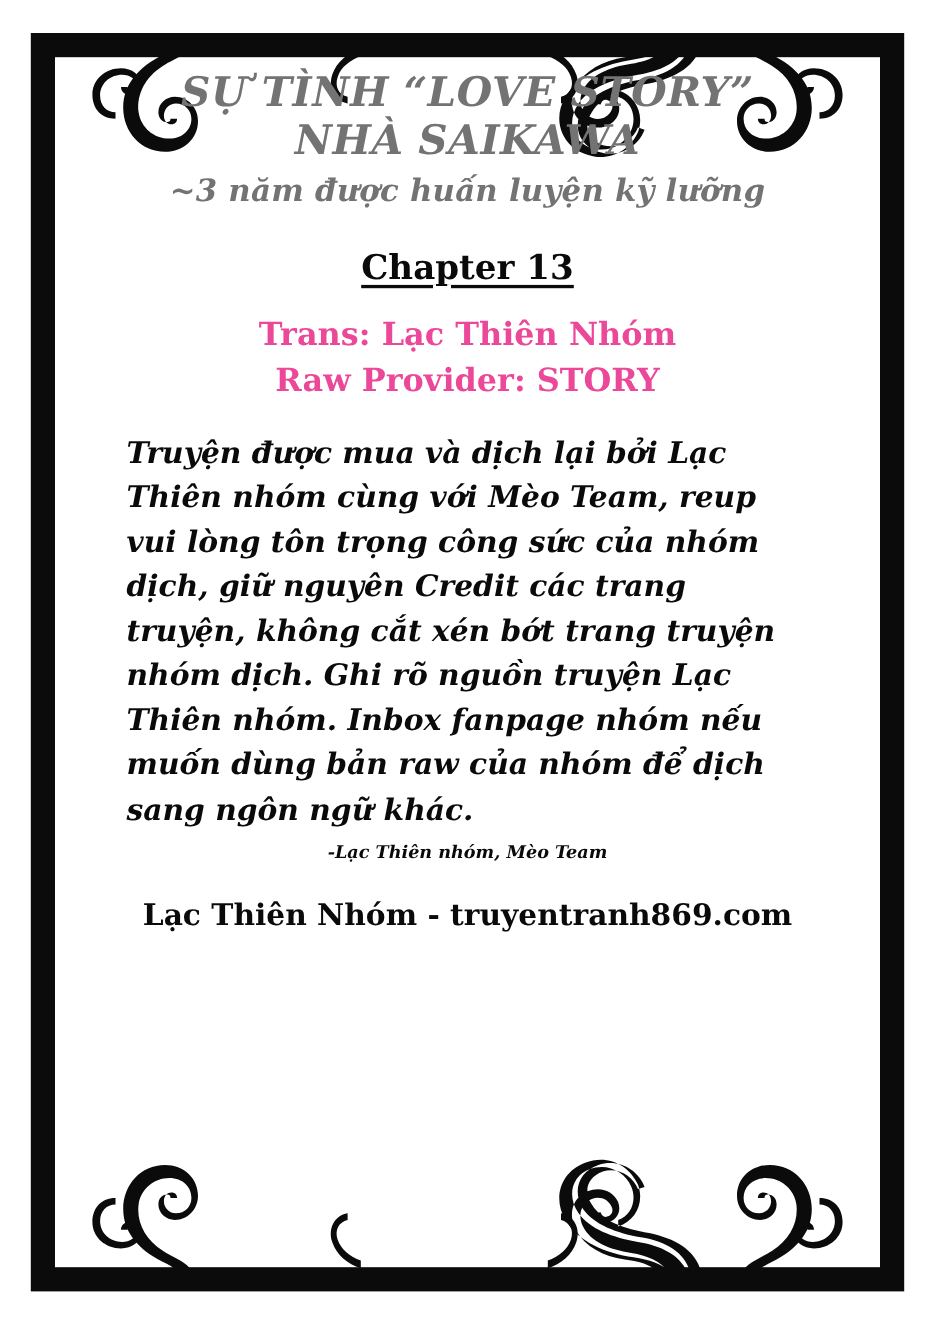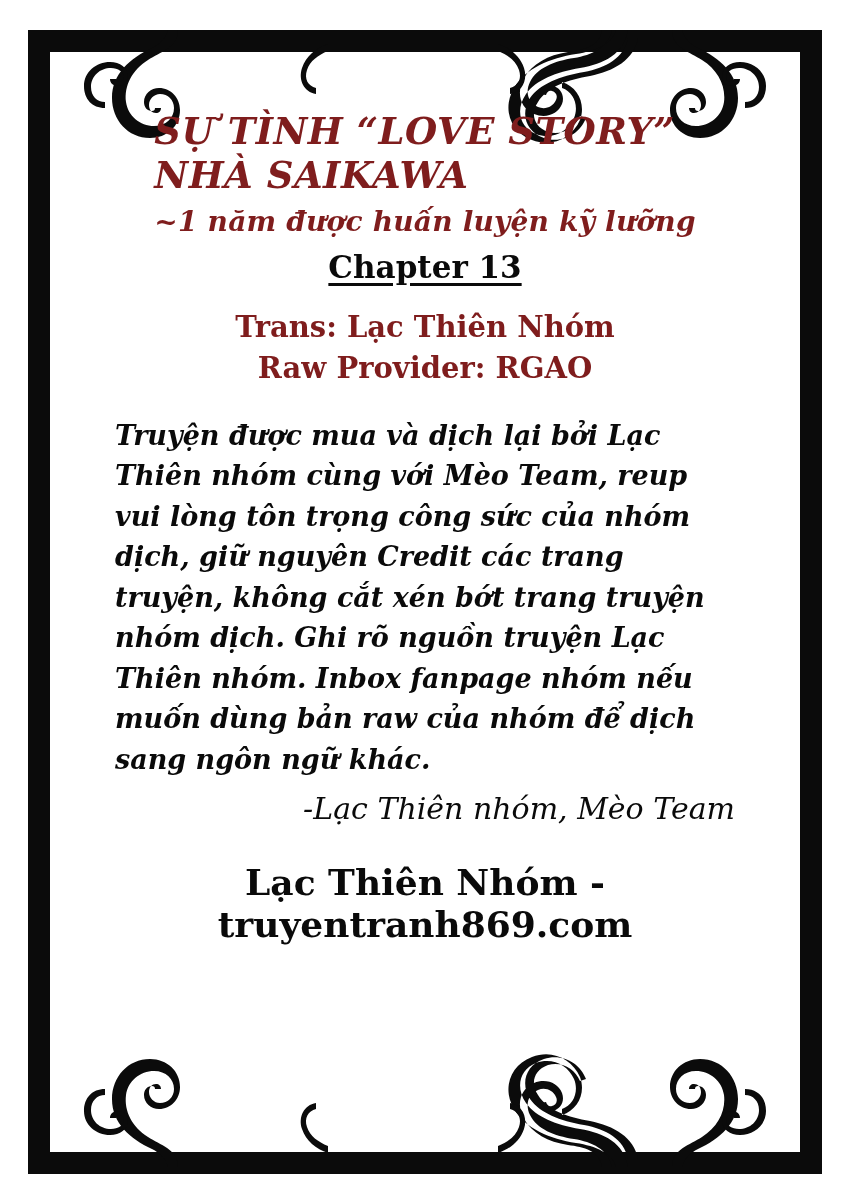--- a/index.html
+++ b/index.html
@@ -50,87 +50,86 @@
     left: 60px;
     top: 62px;
     width: 730px;
     height: 1080px;
     display: flex;
     flex-direction: column;
     align-items: center;
   }
 
   .title-block {
-    margin-top: 48px;
-    text-align: left;
-    color: #7f1d1d;
+    text-align: center;
+    color: #737373;
   }
   .title-line1,
   .title-line2 {
     font-family: "DejaVu Serif", serif;
     font-style: italic;
     font-weight: bold;
     font-size: 37px;
     line-height: 1.18;
     letter-spacing: 0.5px;
   }
   .title-sub {
     font-family: "DejaVu Serif", serif;
     font-style: italic;
     font-weight: bold;
     font-size: 28px;
     margin-top: 8px;
     letter-spacing: 0.2px;
   }
 
   .chapter {
-    margin-top: 11px;
+    margin-top: 36px;
     font-family: "DejaVu Serif", serif;
     font-weight: bold;
     font-size: 31px;
     text-decoration: underline;
     text-underline-offset: 5px;
     color: #0a0a0a;
   }
 
   .credits {
     margin-top: 22px;
     text-align: center;
-    color: #7f1d1d;
+    color: #ec4899;
     font-family: "DejaVu Serif", serif;
     font-weight: bold;
     font-size: 29px;
     line-height: 1.42;
   }
   .credits div { white-space: nowrap; }
 
   .note {
     margin-top: 26px;
     width: 620px;
     color: #0a0a0a;
     font-family: "DejaVu Serif", serif;
     font-style: italic;
     font-weight: bold;
     font-size: 27px;
     line-height: 1.5;
     text-align: left;
   }
   .note-sign {
     margin-top: 6px;
-    font-size: 30px;
+    font-size: 16px;
     font-style: italic;
-    font-weight: normal;
-    text-align: right;
+    font-weight: bold;
+    text-align: center;
   }
 
   .footer {
     margin-top: 30px;
     font-family: "DejaVu Serif", serif;
     font-weight: bold;
-    font-size: 36px;
+    font-size: 27px;
     color: #0a0a0a;
     text-align: center;
   }
 </style>
 </head>
 <body>
 
 <div class="page">
 
   <div class="frame-outer"></div>
@@ -165,28 +164,28 @@
         <path d="M738 56 C738 42 726 32 712 32 C702 32 694 38 694 46 C694 52 698 56 704 56 C709 56 712 53 712 49 L706 49 C706 51 705 52 703 52 C700 52 698 50 698 47 C698 42 704 38 711 38 C722 38 731 46 731 57 C731 66 725 72 717 72 L717 78 C730 78 738 69 738 56 Z"></path>
       </g>
     </svg>
   </div>
 
   <div class="content">
 
     <div class="title-block">
       <div class="title-line1">SỰ TÌNH “LOVE STORY”</div>
       <div class="title-line2">NHÀ SAIKAWA</div>
-      <div class="title-sub">~1 năm được huấn luyện kỹ lưỡng</div>
+      <div class="title-sub">~3 năm được huấn luyện kỹ lưỡng</div>
     </div>
 
     <div class="chapter">Chapter 13</div>
 
     <div class="credits">
       <div>Trans: Lạc Thiên Nhóm</div>
-      <div>Raw Provider: RGAO</div>
+      <div>Raw Provider: STORY</div>
     </div>
 
     <div class="note">Truyện được mua và dịch lại bởi Lạc Thiên nhóm cùng với Mèo Team, reup vui lòng tôn trọng công sức của nhóm dịch, giữ nguyên Credit các trang truyện, không cắt xén bớt trang truyện nhóm dịch. Ghi rõ nguồn truyện Lạc Thiên nhóm. Inbox fanpage nhóm nếu muốn dùng bản raw của nhóm để dịch sang ngôn ngữ khác.</div>
     <div class="note note-sign">-Lạc Thiên nhóm, Mèo Team</div>
 
     <div class="footer">Lạc Thiên Nhóm - truyentranh869.com</div>
   </div>
 </div>
 
 </body></html>

